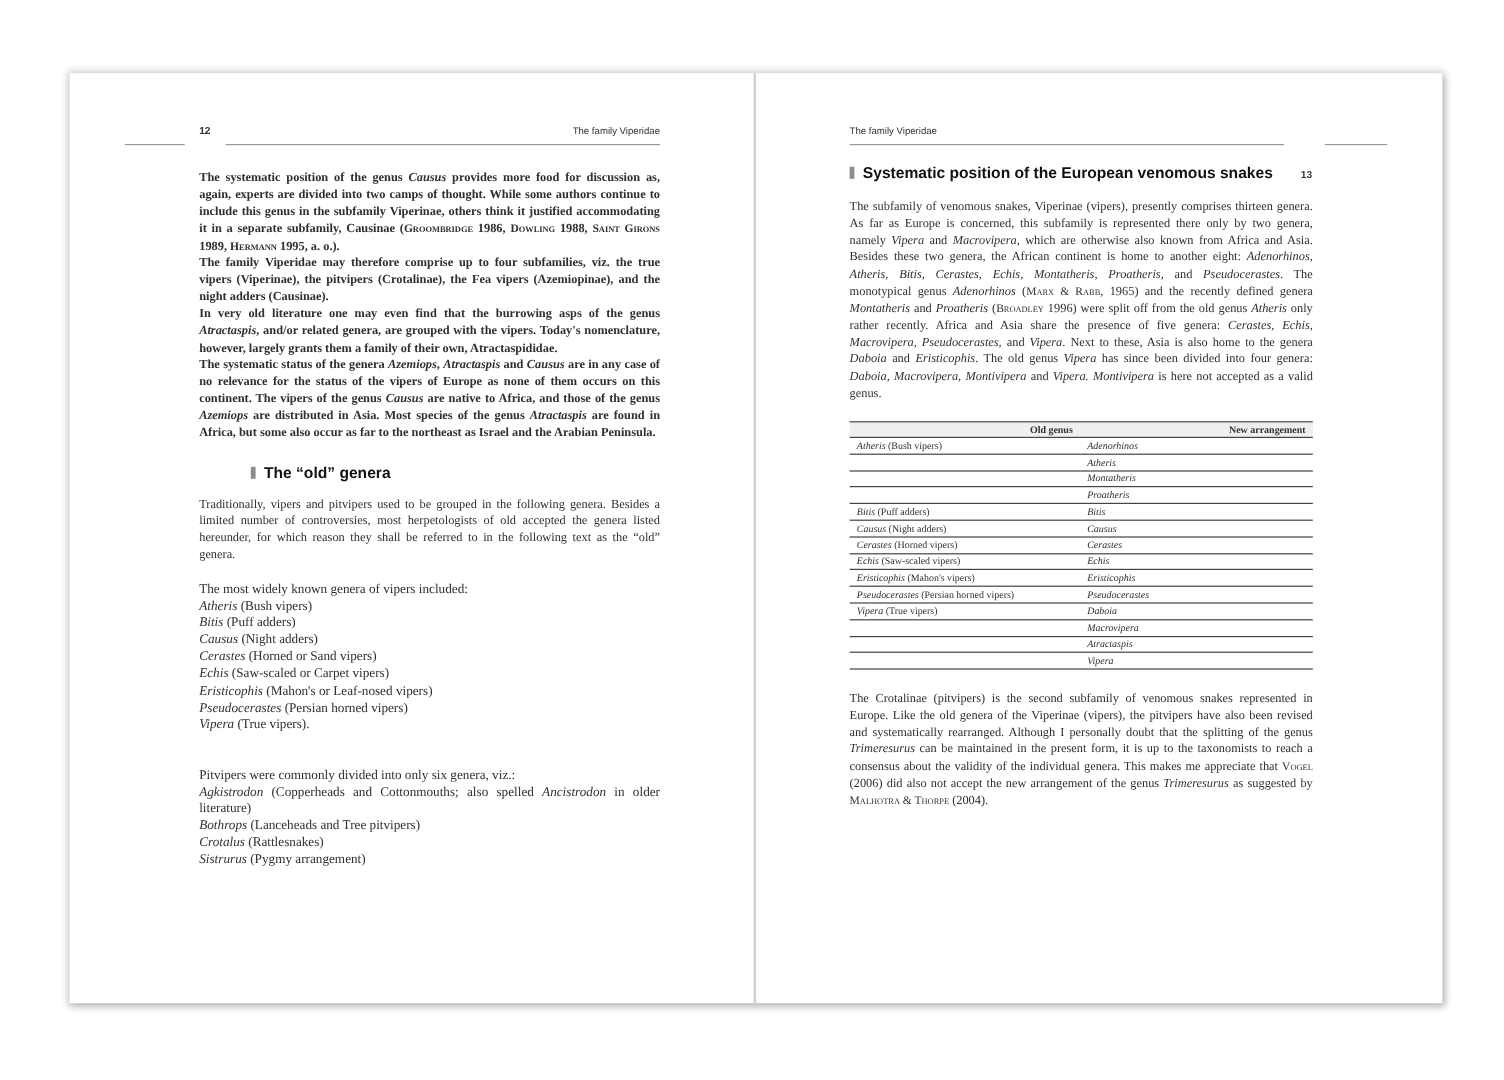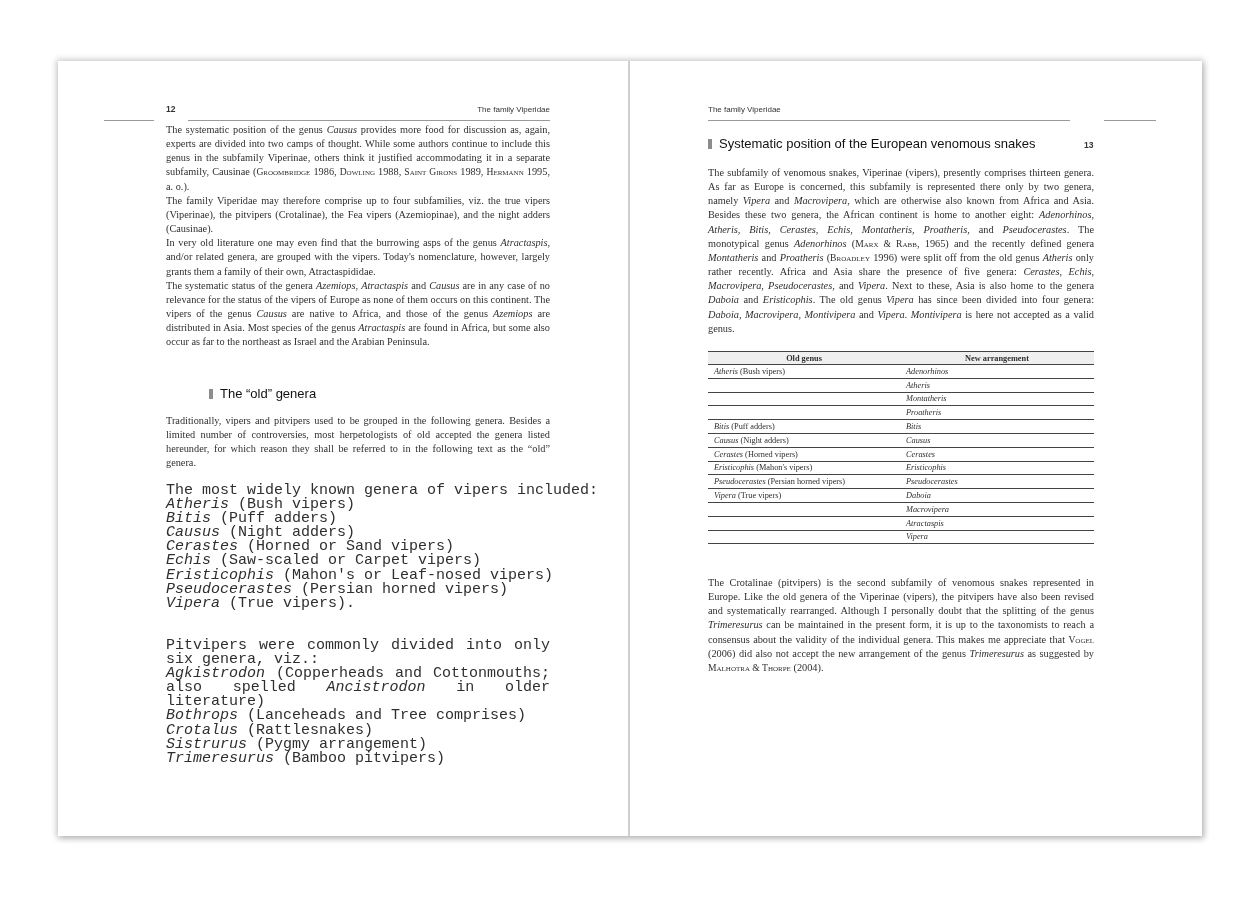--- a/index.html
+++ b/index.html
@@ -24,55 +24,55 @@
   .rule { position:absolute; height:1px; background:#9a9a9a; }
 
   .text {
     position:absolute; font-size:10.3px; line-height:14.15px; text-align:justify; color:#2f2f2f;
   }
   .text p { margin:0; }
   .text i { font-style:italic; }
   .sc { font-variant:small-caps; font-size:9.6px; }
 
   .h2 {
-    position:absolute; font-family:"Liberation Sans","DejaVu Sans",sans-serif; font-weight:normal;
+    position:absolute; font-family:"Liberation Sans","DejaVu Sans",sans-serif; font-weight:bold;
     font-size:13px; color:#111; white-space:nowrap;
   }
   .h2 .marker {
     display:inline-block; width:4px; height:10px; background:#8d8d8d; margin-right:7px; vertical-align:-1px;
   }
 
-  .list { position:absolute; font-size:15px; line-height:14.1px; color:#2f2f2f;font-family:Liberation Mono, monospace; }
+  .list { position:absolute; font-size:11px; line-height:14.1px; color:#2f2f2f; }
   .list div { white-space:nowrap; }
 
   table.genera {
     position:absolute; border-collapse:collapse; font-size:8.3px; color:#2f2f2f;
   }
   table.genera th {
-    text-align:center; font-weight:bold; background:#efefef; padding:0 6px; height:12px;
+    text-align:right; font-weight:bold; background:#efefef; padding:0 6px; height:12px;
     border-top:1px solid #444; border-bottom:1px solid #444;
   }
   table.genera td {
     padding:0 6px; height:12.8px; border-bottom:1px solid #444; white-space:nowrap;
   }
   table.genera td.c1 { width:180px; }
 </style>
 </head>
 <body>
 
 <div class="spread">
   <div class="spine"></div>
 
   <div class="page left">
     <div class="rule" style="left:46px; top:59px; width:50px;"></div>
     <div class="rule" style="left:130px; top:59px; width:362px;"></div>
     <div class="hdr hdr-num" style="left:108px; top:43px;">12</div>
     <div class="hdr" style="right:78px; top:44px;">The family Viperidae</div>
 
-    <div class="text" id="left-intro" style="left:108px; top:62px; width:384px;">
+    <div class="text" id="left-intro" style="left:108px; top:81px; width:384px;font-weight:bold;">
         <p><span>The systematic position of the genus </span><i>Causus</i><span> provides more food for discussion as, again, experts are divided into two camps of thought. While some authors continue to include this genus in the subfamily Viperinae, others think it justified accommodating it in a separate subfamily, Causinae (</span><span class="sc">Groombridge</span><span> 1986, </span><span class="sc">Dowling</span><span> 1988, </span><span class="sc">Saint Girons</span><span> 1989, </span><span class="sc">Hermann</span><span> 1995, a. o.).</span></p>
         <p><span>The family Viperidae may therefore comprise up to four subfamilies, viz. the true vipers (Viperinae), the pitvipers (Crotalinae), the Fea vipers (Azemiopinae), and the night adders (Causinae).</span></p>
         <p><span>In very old literature one may even find that the burrowing asps of the genus </span><i>Atractaspis</i><span>, and/or related genera, are grouped with the vipers. Today's nomenclature, however, largely grants them a family of their own, Atractaspididae.</span></p>
         <p><span>The systematic status of the genera </span><i>Azemiops</i><span>, </span><i>Atractaspis</i><span> and </span><i>Causus</i><span> are in any case of no relevance for the status of the vipers of Europe as none of them occurs on this continent. The vipers of the genus </span><i>Causus</i><span> are native to Africa, and those of the genus </span><i>Azemiops</i><span> are distributed in Asia. Most species of the genus </span><i>Atractaspis</i><span> are found in Africa, but some also occur as far to the northeast as Israel and the Arabian Peninsula.</span></p>
       </div>
 
     <div class="h2" style="left:108px; top:325px;padding-left:43px;">
       <span class="marker"></span><span>The “old” genera</span>
     </div>
 
@@ -88,24 +88,23 @@
         <div><i>Cerastes</i><span> (Horned or Sand vipers)</span></div>
         <div><i>Echis</i><span> (Saw-scaled or Carpet vipers)</span></div>
         <div><i>Eristicophis</i><span> (Mahon's or Leaf-nosed vipers)</span></div>
         <div><i>Pseudocerastes</i><span> (Persian horned vipers)</span></div>
         <div><i>Vipera</i><span> (True vipers).</span></div>
       </div>
 
     <div class="list text" id="pit-list" style="left:108px; top:578px; width:384px;">
       <p>Pitvipers were commonly divided into only six genera, viz.:</p>
     <p><i>Agkistrodon</i><span> (Copperheads and Cottonmouths; also spelled </span><i>Ancistrodon</i><span> in older literature)</span></p>
-        <p><i>Bothrops</i><span> (Lanceheads and Tree comprises)</span></p>
+        <p><i>Bothrops</i><span> (Lanceheads and Tree pitvipers)</span></p>
         <p><i>Crotalus</i><span> (Rattlesnakes)</span></p>
         <p><i>Sistrurus</i><span> (Pygmy arrangement)</span></p>
-        <p><i>Trimeresurus</i><span> (Bamboo pitvipers)</span></p>
       </div>
   </div>
 
   <div class="page right">
     <div class="rule" style="left:78px; top:59px; width:362px;"></div>
     <div class="rule" style="left:474px; top:59px; width:52px;"></div>
     <div class="hdr" style="left:78px; top:44px;">The family Viperidae</div>
     <div class="hdr hdr-num" style="left:454px; top:43px;margin-top:36px;">13</div>
 
     <div class="h2" style="left:78px; top:75px;">
@@ -144,20 +143,24 @@
           </tr>
           <tr>
             <td class="c1"><i>Causus</i><span> (Night adders)</span></td>
             <td><i>Causus</i></td>
           </tr>
           <tr>
             <td class="c1"><i>Cerastes</i><span> (Horned vipers)</span></td>
             <td><i>Cerastes</i></td>
           </tr>
           <tr>
+            <td class="c1"><i>Echis</i><span> (Saw-scaled vipers)</span></td>
+            <td><i>Echis</i></td>
+          </tr>
+          <tr>
             <td class="c1"><i>Eristicophis</i><span> (Mahon's vipers)</span></td>
             <td><i>Eristicophis</i></td>
           </tr>
           <tr>
             <td class="c1"><i>Pseudocerastes</i><span> (Persian horned vipers)</span></td>
             <td><i>Pseudocerastes</i></td>
           </tr>
           <tr>
             <td class="c1"><i>Vipera</i><span> (True vipers)</span></td>
             <td><i>Daboia</i></td>

